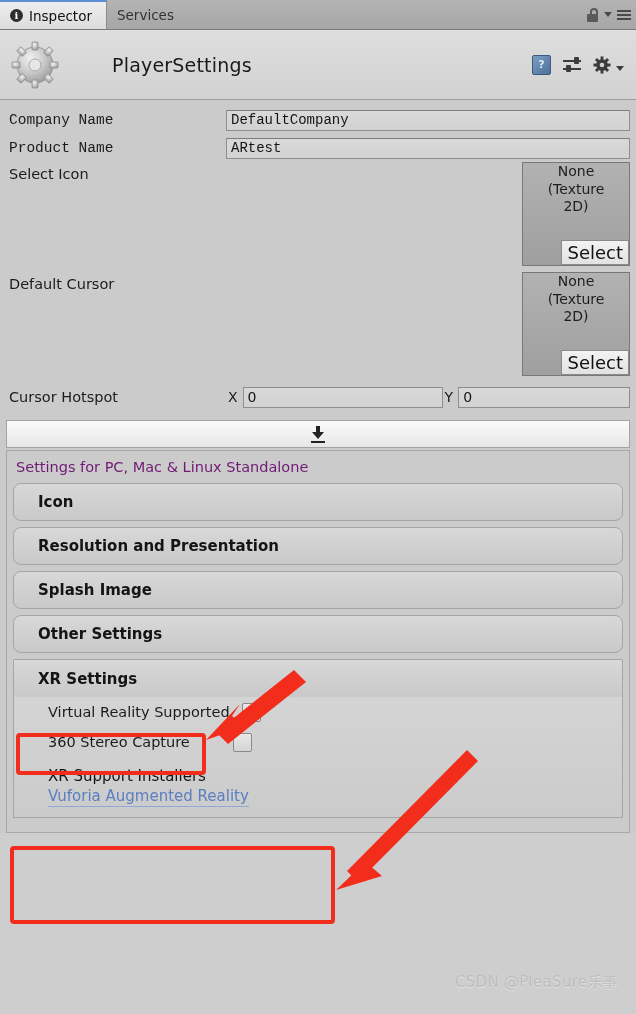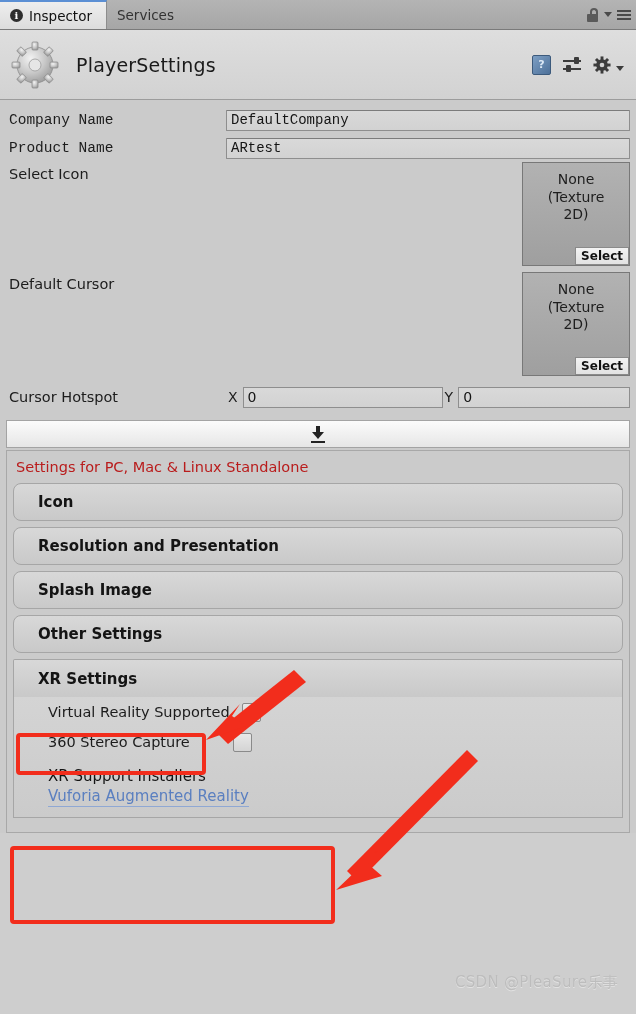--- a/index.html
+++ b/index.html
@@ -73,20 +73,21 @@
   .hamburger span { display: block; width: 14px; height: 2px; background: #4a4a4a; }
 
   
   .insp-header {
     height: 70px;
     background: linear-gradient(#dedede, #d2d2d2);
     border-bottom: 1px solid #9c9c9c;
     display: flex; align-items: center;
     padding: 0 8px 0 10px;
     position: relative;
+    gap: 36px;
   }
   .gear-big { width: 50px; height: 50px; flex: 0 0 50px; }
   .header-title {
     margin-left: 16px;
     font-size: 19px;
     color: #1a1a1a;
     letter-spacing: 0.2px;
   }
   .header-right {
     margin-left: auto;
@@ -152,33 +153,32 @@
   .objrow { display: flex; height: 110px; }
   .objrow .row-label { padding-top: 4px; align-self: flex-start; }
   .objfield {
     margin-left: auto; margin-right: 2px;
     width: 108px; height: 104px;
     background: linear-gradient(#b2b2b2, #9f9f9f);
     border: 1px solid #787878;
     position: relative;
     display: flex; flex-direction: column;
     align-items: center; justify-content: flex-start;
-    padding-top: 8px;
+    padding-top: 0;
   }
   .objfield .none-text {
     text-align: center; line-height: 1.25;
     font-size: 14px; color: #1e1e1e;
   }
   .select-btn {
     position: absolute; right: 0; bottom: 0;
     background: linear-gradient(#f3f3f3, #e2e2e2);
     border: 1px solid #8a8a8a;
-    font-size: 12px; color: #111;
+    font-size: 18px; color: #111;
     padding: 1px 5px;
-    font-weight: bold;
   }
 
   
   .hotspot-row { display: flex; align-items: center; height: 30px; }
   .axis-label { font-size: 14px; color: #1c1c1c; padding: 0 5px 0 2px; }
   .hotspot-field {
     height: 21px;
     background: linear-gradient(#d9d9d9, #d2d2d2);
     border: 1px solid #8e8e8e;
     display: flex; align-items: center; padding: 0 4px;
@@ -210,21 +210,21 @@
     position: absolute; left: 0; bottom: 0; width: 14px; height: 2px; background: #222;
   }
 
   .platform-panel {
     margin: 2px 2px 0 2px;
     background: #cbcbcb;
     border: 1px solid #a8a8a8;
     padding: 6px 6px 8px 6px;
   }
   .platform-title {
-    font-size: 14.5px; color: #b91c1c;
+    font-size: 14.5px; color: #701a75;
     padding: 2px 0 8px 3px;
   }
   .foldout {
     height: 38px;
     background: linear-gradient(#d8d8d8, #c9c9c9);
     border: 1px solid #a6a6a6;
     border-radius: 8px;
     display: flex; align-items: center;
     padding-left: 24px;
     font-size: 15px; font-weight: bold;

